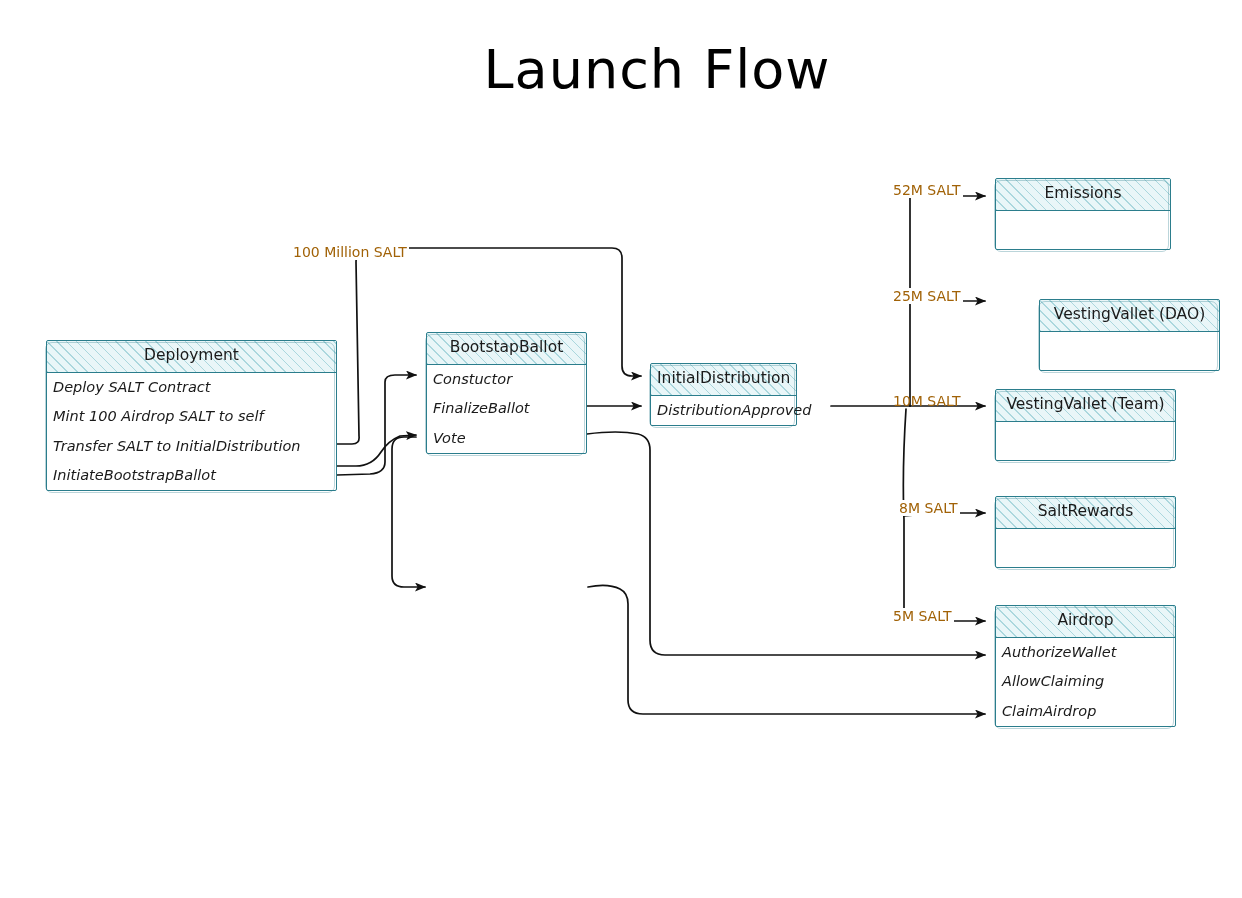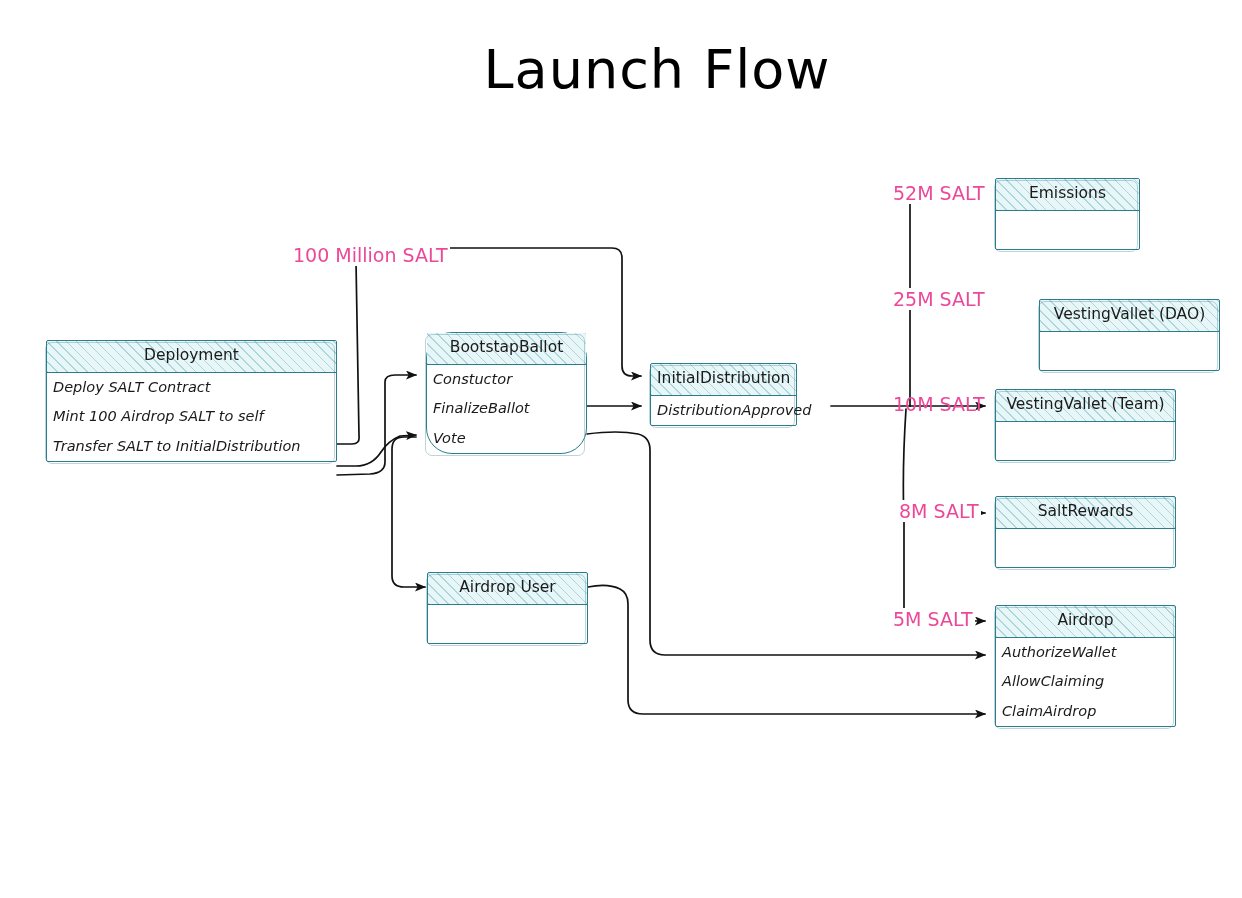--- a/index.html
+++ b/index.html
@@ -91,22 +91,22 @@
     position: absolute;
     left: -2px; top: 1px;
     right: 1px; bottom: -3px;
     border: 1px solid rgba(43,125,140,0.32);
     border-radius: 7px;
     pointer-events: none;
   }
 
   .elabel {
     position: absolute;
-    font-size: 19px;
-    color: #ec4899;
+    font-size: 14px;
+    color: #a16207;
     white-space: nowrap;
     background: #ffffff;
     padding: 0 2px;
   }
 </style>
 </head>
 <body>
 
 <div id="canvas">
 
@@ -160,45 +160,42 @@
   <div class="elabel" style="left:891px; top:608px;">5M SALT</div>
 
   <div id="node-layer">
 
     <div class="node" style="left:46px; top:340px; width:291px;">
       <div class="hdr">Deployment</div>
       <div class="body">
         <div class="row">Deploy SALT Contract</div>
         <div class="row">Mint 100 Airdrop SALT to self</div>
         <div class="row">Transfer SALT to InitialDistribution</div>
-      </div>
-    </div>
-
-    <div class="node" style="left:426px; top:332px; width:161px;border-radius:26px;">
+        <div class="row">InitiateBootstrapBallot</div>
+      </div>
+    </div>
+
+    <div class="node" style="left:426px; top:332px; width:161px;">
       <div class="hdr">BootstapBallot</div>
       <div class="body">
         <div class="row">Constuctor</div>
         <div class="row">FinalizeBallot</div>
         <div class="row">Vote</div>
       </div>
     </div>
 
-    <div class="node" style="left:427px; top:572px; width:161px;">
-      <div class="hdr">Airdrop User</div>
-      <div class="body empty"></div>
-    </div>
 
     <div class="node" style="left:650px; top:363px; width:147px;">
       <div class="hdr">InitialDistribution</div>
       <div class="body">
         <div class="row">DistributionApproved</div>
       </div>
     </div>
 
-    <div class="node" style="left:995px; top:178px; width:145px;">
+    <div class="node" style="left:995px; top:178px; width:176px;">
       <div class="hdr">Emissions</div>
       <div class="body empty"></div>
     </div>
 
     <div class="node" style="left:995px; top:299px; width:181px;margin-left:44px;">
       <div class="hdr">VestingVallet (DAO)</div>
       <div class="body empty"></div>
     </div>
 
     <div class="node" style="left:995px; top:389px; width:181px;">

